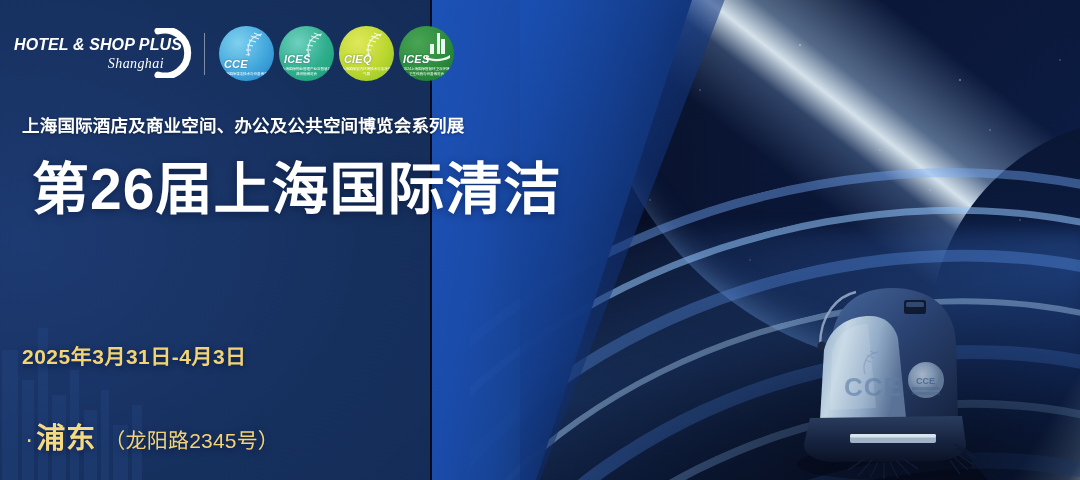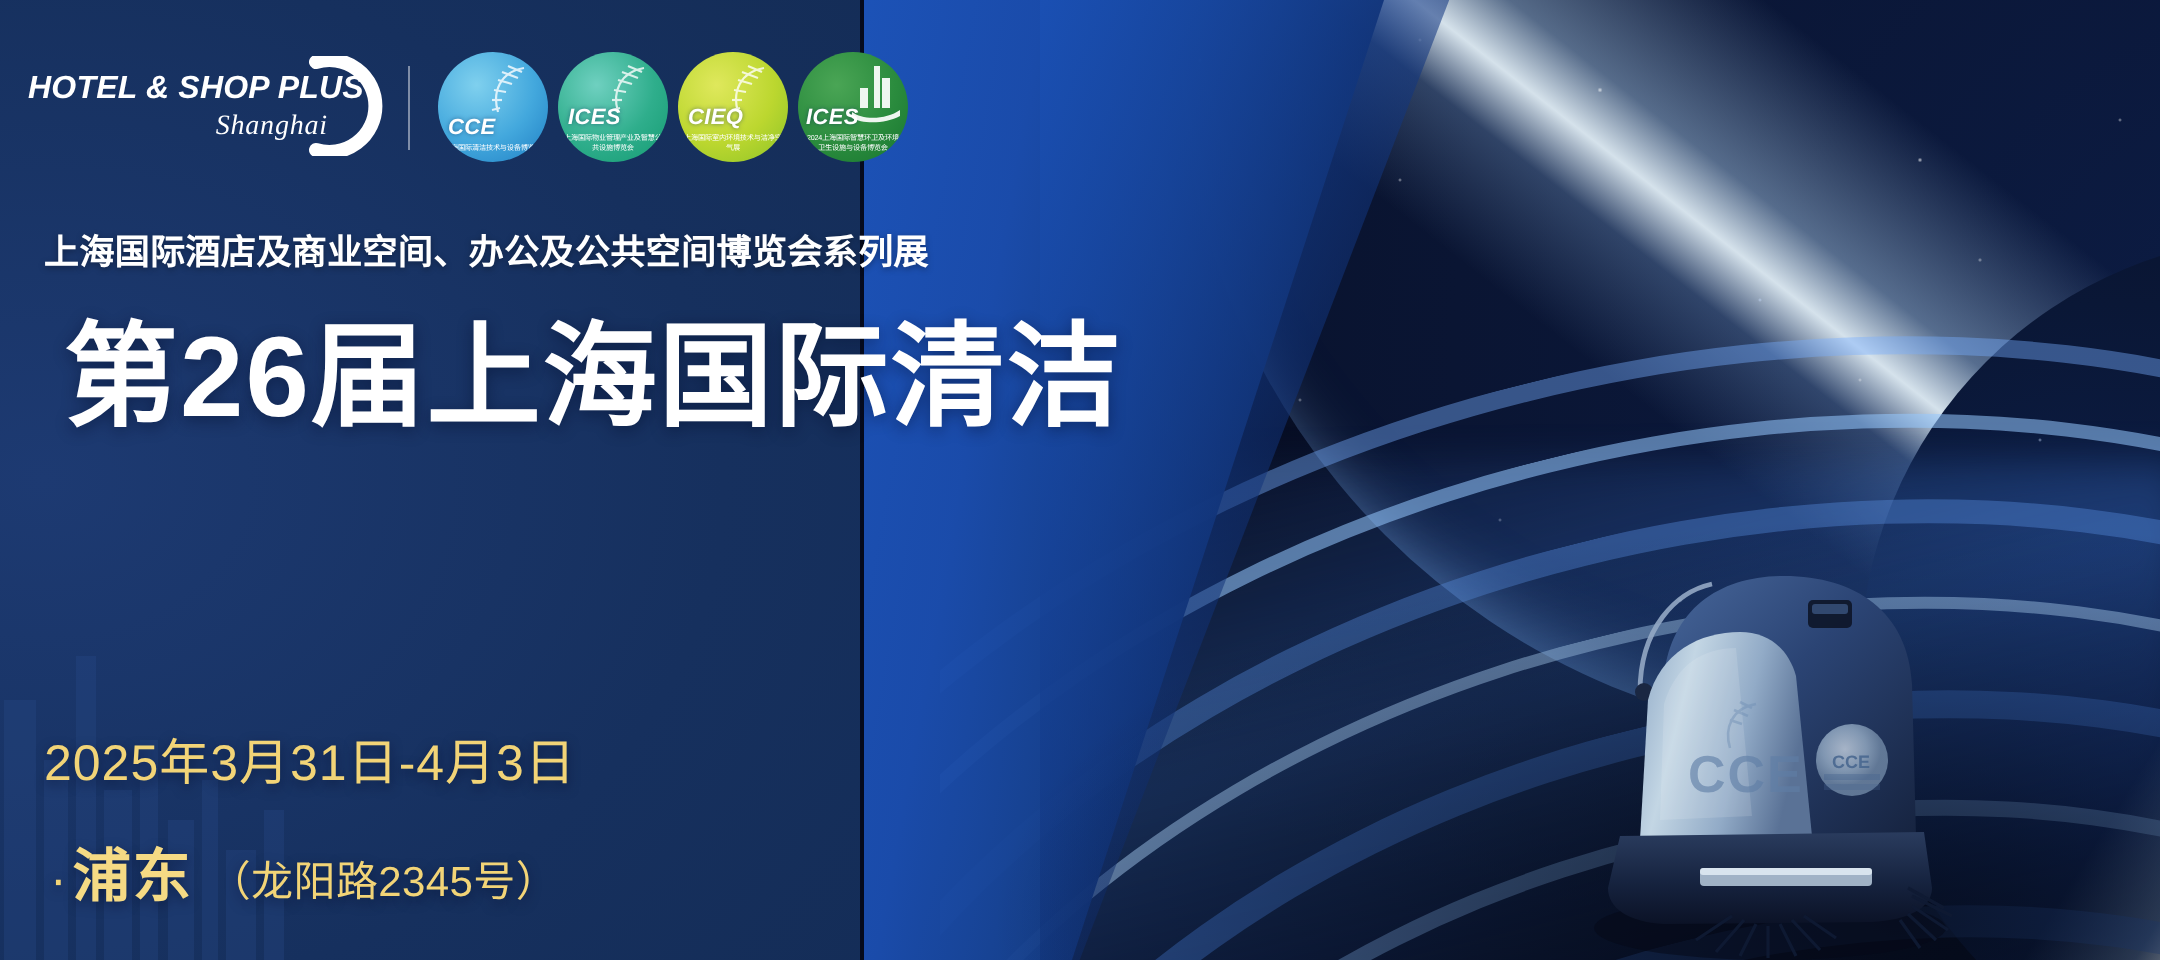--- a/index.html
+++ b/index.html
@@ -274,23 +274,23 @@
     font-weight: 700;
     color: #ffffff;
     line-height: 1.12;
     letter-spacing: 1px;
     white-space: nowrap;
     text-shadow: 0 2px 8px rgba(0,10,40,.45);
   }
 
   .date {
     position: absolute;
-    left: 22px; top: 361px;
-    font-size: 25px;
-    font-weight: 400;
+    left: 22px; top: 340px;
+    font-size: 21px;
+    font-weight: 700;
     color: #f2d477;
     letter-spacing: .5px;
     white-space: nowrap;
     z-index: 6;
     text-shadow: 0 2px 6px rgba(0,10,40,.5);
   }
 
   .venue {
     position: absolute;
     left: 22px; top: 414px;

